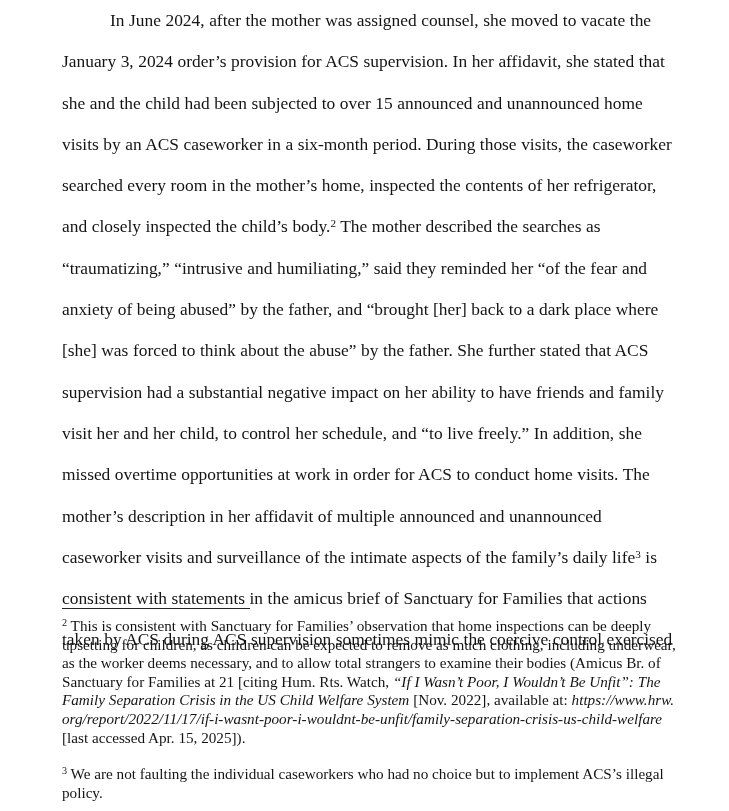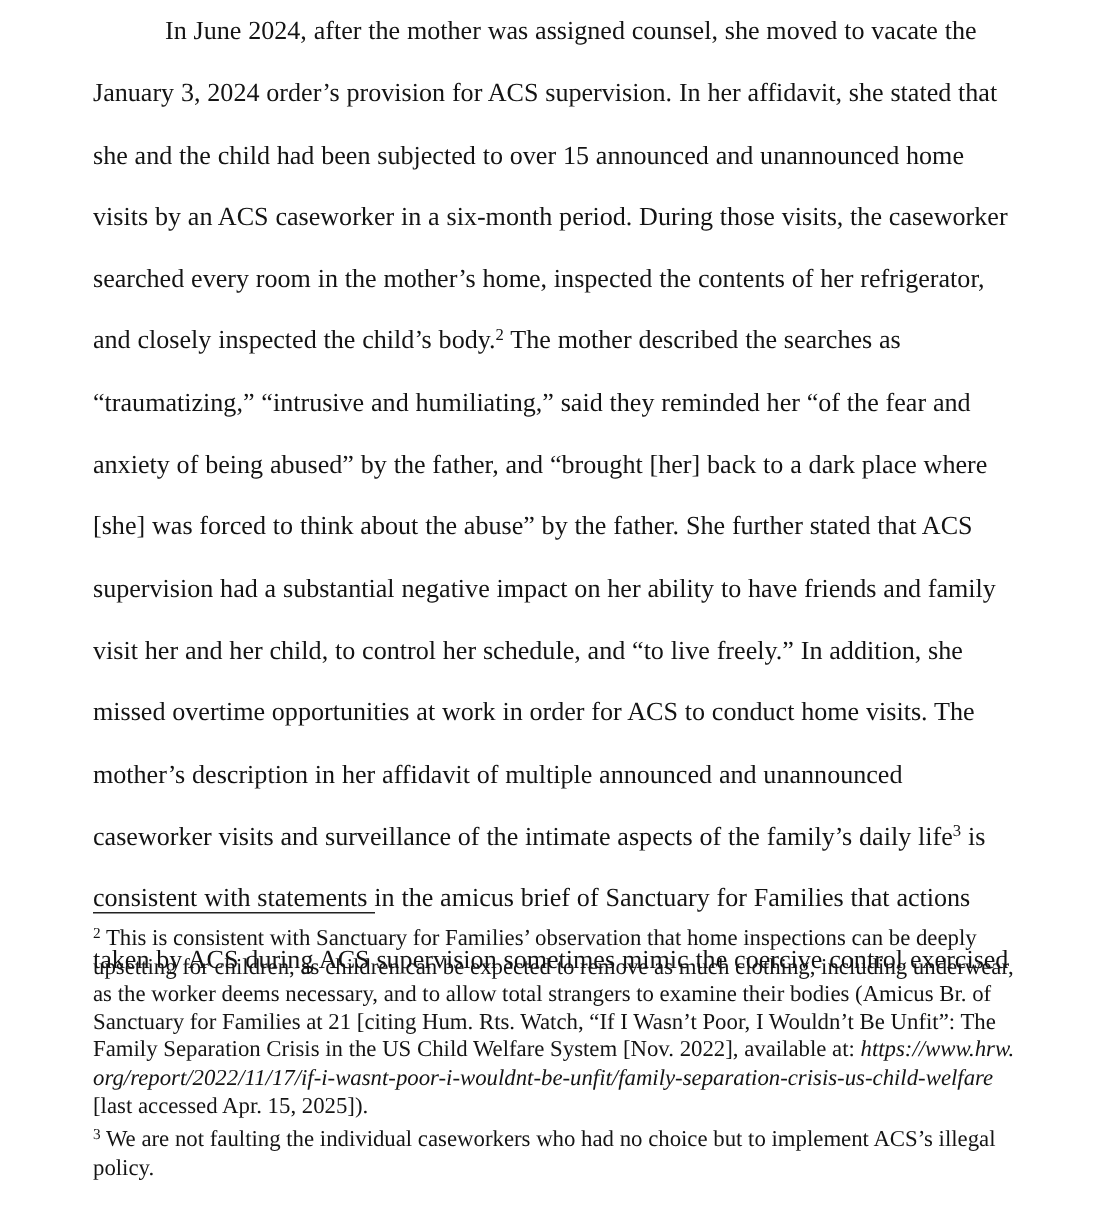--- a/index.html
+++ b/index.html
@@ -67,30 +67,31 @@
 
   .fn-para {
     margin: 0;
     font-size: 15.2px;
     line-height: 18.6px;
     text-align: left;
     color: #141414;
   }
 
   .fn-para + .fn-para {
-    margin-top: 4px;
+    margin-top: 18px;
   }
 
   .fn-marker {
     font-size: 0.67em;
     vertical-align: 0.46em;
     line-height: 0;
   }
 
   .it {
+    font-style: italic;
   }
 
   .url-line {
     word-break: break-all;
     font-style: italic;
   }
 </style>
 </head>
 <body>
 

